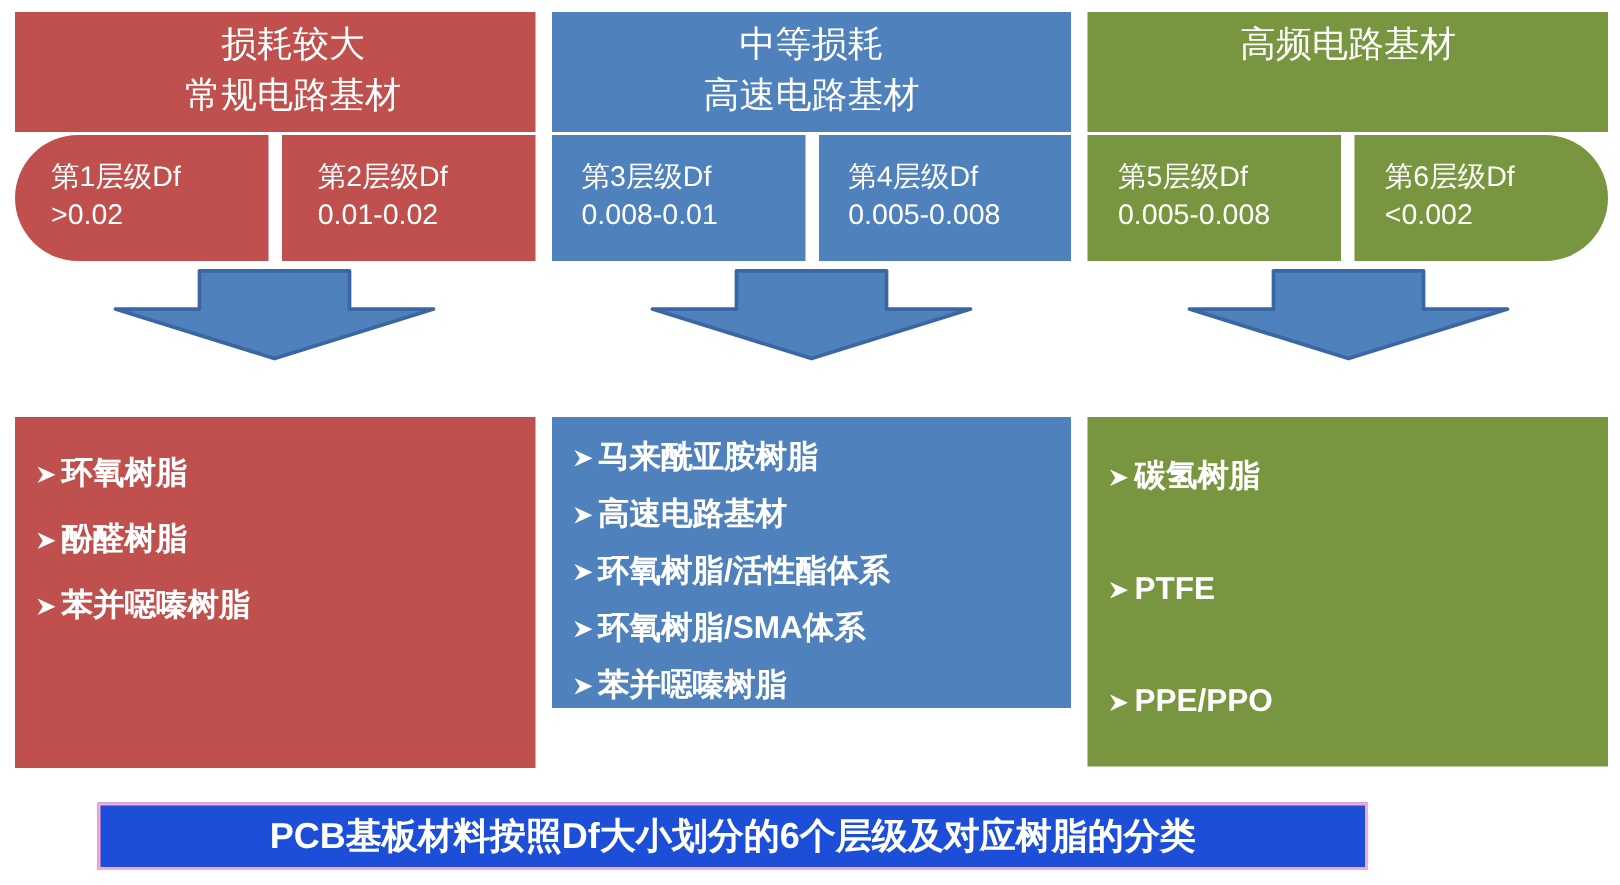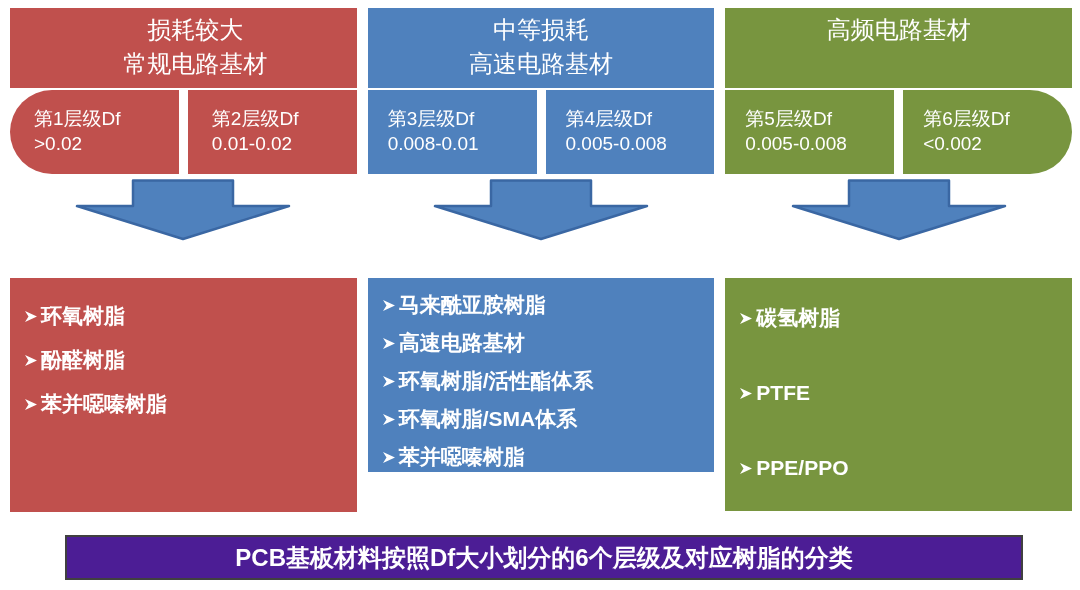--- a/index.html
+++ b/index.html
@@ -54,23 +54,23 @@
     box-sizing:border-box;
   }
   .content-a{height:234px;padding:26px 14px 0 14px;row-gap:20px;}
   .content-b{height:194px;padding:15px 14px 0 14px;row-gap:14px;}
   .content-c{height:233px;padding:28px 14px 0 14px;row-gap:51px;}
   .item{display:flex;align-items:center;line-height:24px;white-space:nowrap;}
   .bullet-icon{flex:0 0 auto;margin-right:3px;display:inline-flex;}
   .caption{
     position:absolute;
     left:65px;top:535px;
-    width:958px;height:45px;
-    background:#4c1d95;
-    border:2px solid #404040;
+    width:847px;height:45px;
+    background:#1d4ed8;
+    border:2px solid #f9a8d4;
     box-sizing:border-box;
     color:#ffffff;
     font-weight:bold;
     font-size:24px;
     line-height:41px;
     text-align:center;
   }
 </style>
 </head>
 <body>

